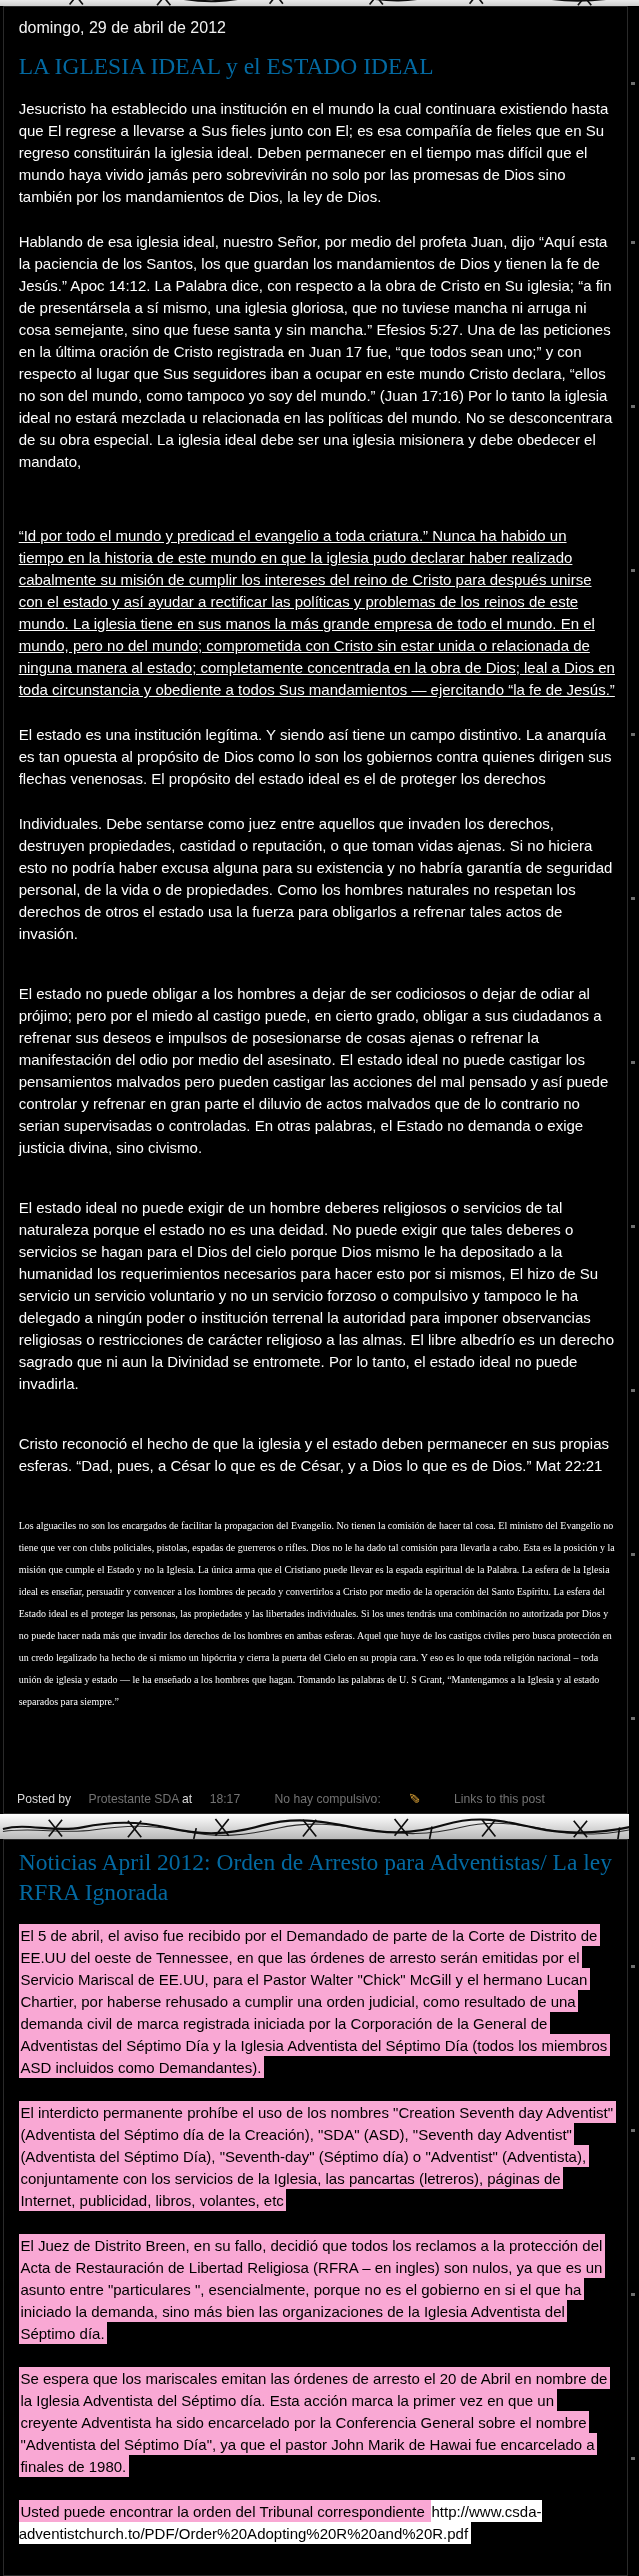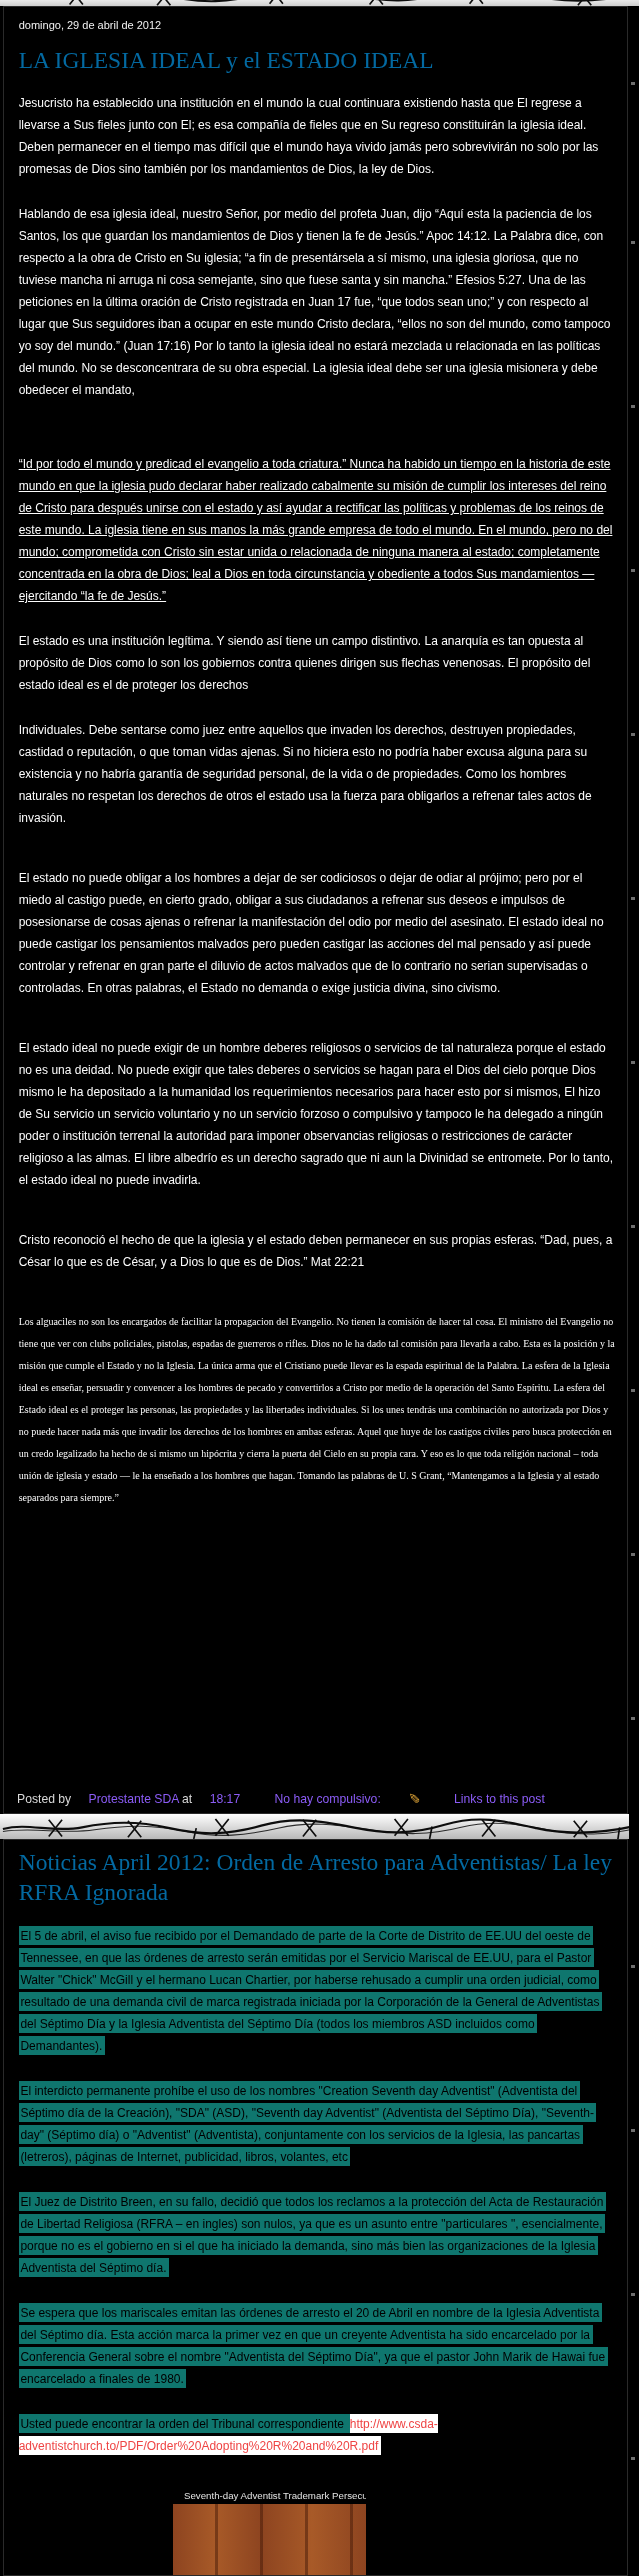--- a/index.html
+++ b/index.html
@@ -12,43 +12,43 @@
   .divider svg { display:block; }
   .top-sliver { width:640px; height:5.9px; background:linear-gradient(#e9e9e9,#cfcfcf); overflow:hidden; }
   .top-sliver svg { margin-top:-17.7px; display:block; }
 
   
   .post { background:#000; border:0.8px solid #2a2a2a; margin:0 11.8px 0 2.5px;
           padding:8.4px 10px 8.4px 13.5px; position:relative; overflow:hidden; }
   .post-1 { height:1808px; }
   .post-2 { height:737px; }
 
-  .date-header { font-size:11px; color:#f2f2f2; margin:3.4px 0 15px 1.7px; }
+  .date-header { font-size:16px; color:#f2f2f2; margin:3.4px 0 15px 1.7px; }
   .post-title  { font-family:"Liberation Serif", serif; font-weight:normal;
                  font-size:23.5px; color:#0369a1; margin:0 0 17px 1.7px; line-height:1.25; }
 
-  .post-body p { font-size:12px; line-height:22px; color:#fdfdfd; margin:0 1.7px 23px 1.7px; }
+  .post-body p { font-size:15px; line-height:22px; color:#fdfdfd; margin:0 1.7px 23px 1.7px; }
   .post-body p.gap-lg { margin-top:52px;text-decoration:underline; }
   .post-body p.sp     { margin-top:38px; }
   .post-body p.serif  { font-family:Liberation Serif, serif; font-size:10px; }
 
   
   .post-footer { position:absolute; left:13.5px; right:11.8px; bottom:6.7px;
                  font-size:12.2px; color:#d9d9d9; white-space:nowrap; }
   .post-footer a { text-decoration:none; }
-  .red-link { color:#8b5cf6;padding-left:14px; }
+  .red-link { color:#737373;padding-left:14px; }
   .post-footer .sep { display:inline-block; width:13.5px; }
   .pencil { color:#dfa437; font-size:14.3px; display:inline-block;
             transform:rotate(90deg) scaleX(-1); margin:0 17px 0 23.5px; }
 
   
   .hl-p { font-size:13.5px; line-height:23px; margin:0 1.7px 22px 1.7px; }
-  .hl   { background:#0f766e; color:#000; padding:2.5px 2.5px 2.5px 1.7px;
+  .hl   { background:#f9a8d4; color:#000; padding:2.5px 2.5px 2.5px 1.7px;
           -webkit-box-decoration-break:clone; box-decoration-break:clone; }
-  .hl-link { background:#ffffff; color:#ef4444; padding:2.5px 2.5px 2.5px 0; text-decoration:none; }
+  .hl-link { background:#ffffff; color:#000000; padding:2.5px 2.5px 2.5px 0; text-decoration:none; }
 
   
   .video-wrap { width:193px; margin:34px 0 0 156px; }
   .video-title-bar { height:14.3px; overflow:hidden; white-space:nowrap;
                      font-size:9.7px; color:#e3e3e3; padding-left:11px; }
   .thumb { position:relative; width:193px; height:173px; overflow:hidden; cursor:pointer;
            background:
              repeating-linear-gradient(90deg, rgba(0,0,0,0) 0 42px, rgba(60,20,5,.45) 42px 45px),
              linear-gradient(90deg,#8d4420 0%,#a85a28 22%,#8d4420 46%,#a85a28 72%,#8d4420 100%); }
   .thumb::after { content:""; position:absolute; left:0; right:0; bottom:0; height:22px;

